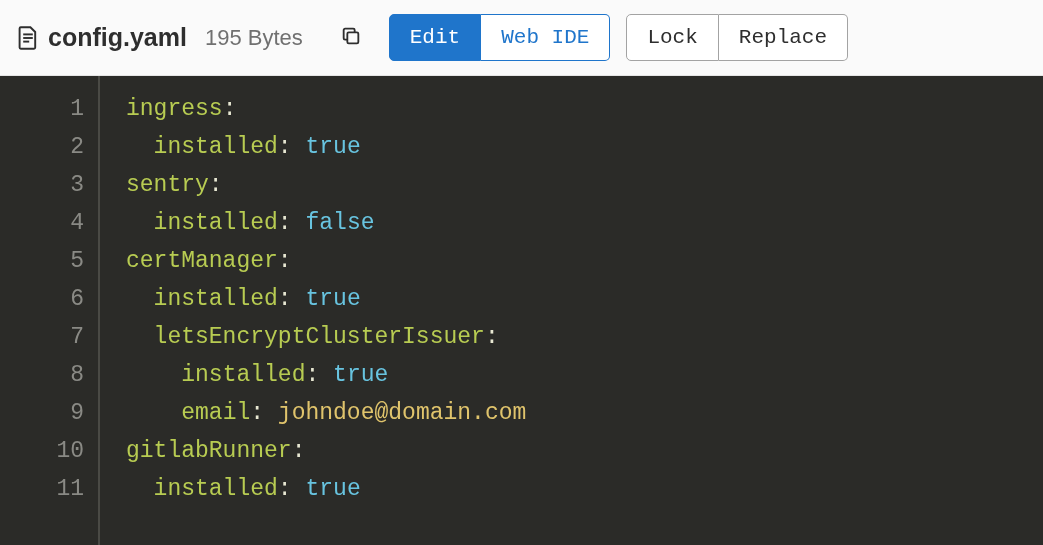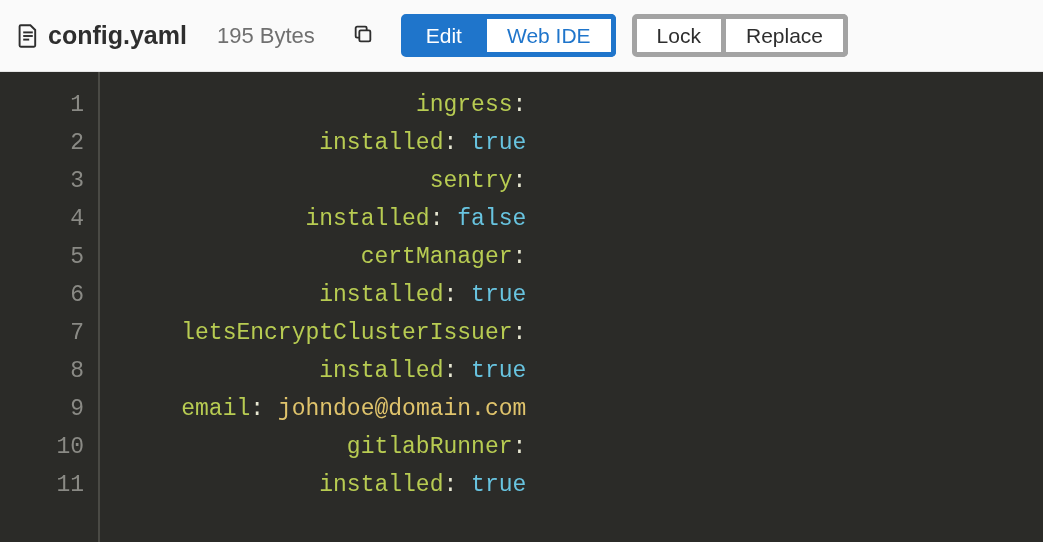--- a/index.html
+++ b/index.html
@@ -37,46 +37,47 @@
     }
     .filename {
       font-size: 25px;
       font-weight: 700;
       color: #2e2e2e;
     }
     .filesize {
       font-size: 22px;
       color: #707070;
       font-weight: 400;
-      margin-left: 20px;
+      margin-left: 8px;
     }
     .copy-icon-wrap {
       width: 40px;
       height: 40px;
       display: flex;
       align-items: center;
       justify-content: center;
       cursor: pointer;
       margin-left: 20px;
       margin-right: 10px;
     }
     .btn-group {
       display: flex;
     }
     .btn {
       font-size: 21px;
-      padding: 4px 20px;
-      border: 5px solid #a3a3a3;
+      padding: 10px 20px;
+      border: 1px solid #a3a3a3;
       background: #fff;
       color: #2e2e2e;
       cursor: pointer;
       display: flex;
       align-items: center;
       justify-content: center;
       line-height: 1.2;
+      font-family: Liberation Mono, monospace;
     }
     .btn-group .btn {
       border-radius: 0;
     }
     .btn-group .btn:first-child {
       border-top-left-radius: 5px;
       border-bottom-left-radius: 5px;
     }
     .btn-group .btn:last-child {
       border-top-right-radius: 5px;
@@ -122,21 +123,20 @@
       height: 38px;
     }
     .code {
       padding: 14px 0 0 26px;
       white-space: pre;
       color: #e8e8d3;
     }
     .code-line {
       height: 38px;
       display: block;
-      text-align: right;
     }
     .key {
       color: #b8cc52;
     }
     .colon {
       color: #e8e8d3;
     }
     .val-bool {
       color: #68c4e0;
     }

